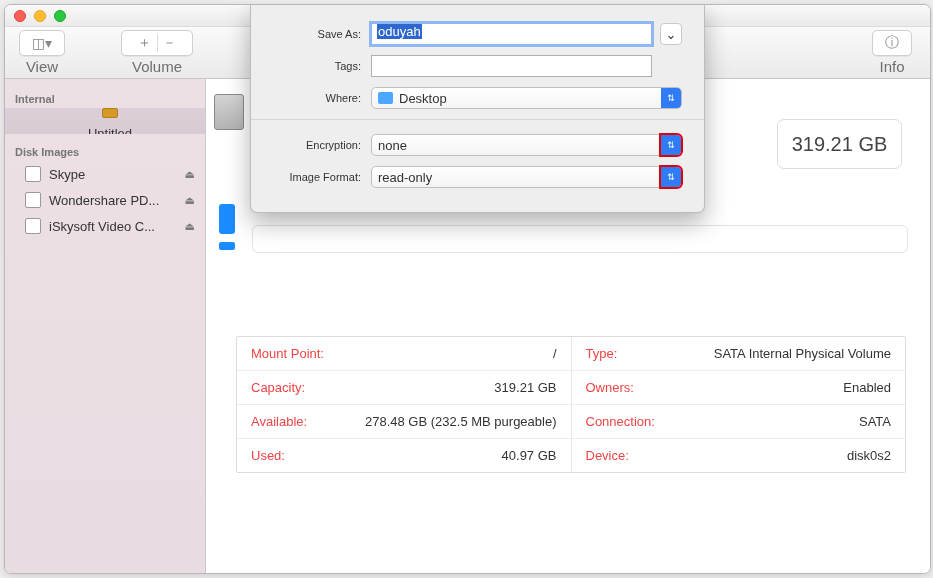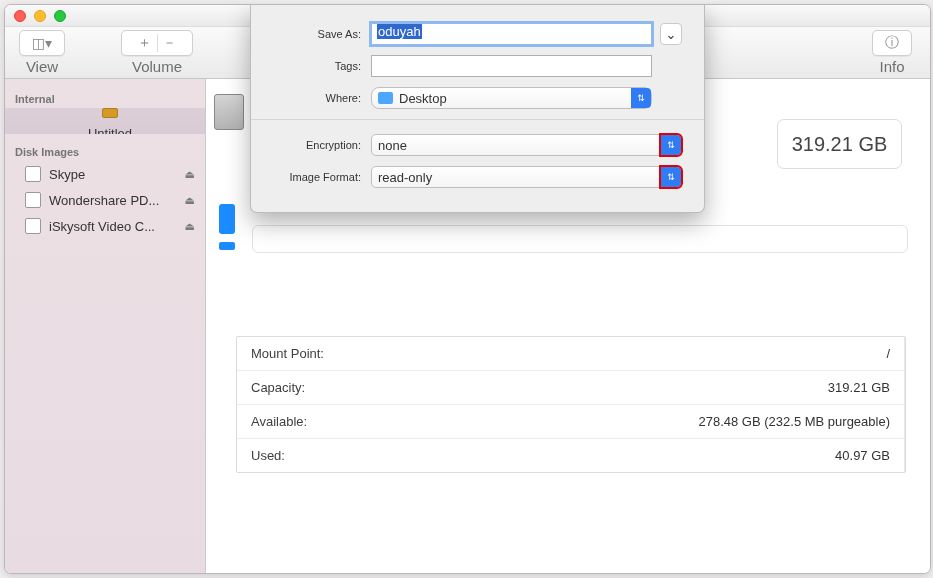--- a/index.html
+++ b/index.html
@@ -67,21 +67,21 @@
   .btn-row{ display:flex; justify-content:flex-end; gap:12px; margin-top:6px;}
   .mac-btn{ height:23px; min-width:78px; border:1px solid #c8c8c8; border-radius:5px; background:linear-gradient(#fff,#f3f3f3); color:#333; font-size:13px; display:flex; align-items:center; justify-content:center;}
   .mac-btn.primary{ background:linear-gradient(#57a6ff,#1f78f2); color:#fff; border-color:#1f63c0;}
 
   
   .detail-panel { position:absolute; left:30px; top:257px; right:24px; border:1px solid #dcdcdc; border-radius:2px; background:#fff; display:flex; }
   .dp-col{ flex:1;}
   .dp-col:first-child{ border-right:1px solid #e7e7e7;}
   .dp-row{ display:flex; justify-content:space-between; padding:9px 14px; border-bottom:1px solid #ededed; font-size:12.5px;}
   .dp-row:last-child{ border-bottom:none;}
-  .dp-row .k{ color:#404040;}
+  .dp-row .k{ color:#ef4444;}
   .dp-row .v{ color:#333; text-align:right;}
 
   .strip{ position:absolute; left:46px; top:146px; right:22px; height:28px; border:1px solid #e2e2e2; border-radius:6px; background:#fff;}
 </style>
 </head>
 <body>
 
 <div class="window">
 
   <div class="titlebar">
@@ -198,20 +198,38 @@
             </div>
           <div class="dp-row">
               <span class="k">Available:</span>
               <span class="v">278.48 GB (232.5 MB purgeable)</span>
             </div>
           <div class="dp-row">
               <span class="k">Used:</span>
               <span class="v">40.97 GB</span>
             </div>
         </div>
+        <div class="dp-col">
+          <div class="dp-row">
+              <span class="k">Type:</span>
+              <span class="v">SATA Internal Physical Volume</span>
+            </div>
+          <div class="dp-row">
+              <span class="k">Owners:</span>
+              <span class="v">Enabled</span>
+            </div>
+          <div class="dp-row">
+              <span class="k">Connection:</span>
+              <span class="v">SATA</span>
+            </div>
+          <div class="dp-row">
+              <span class="k">Device:</span>
+              <span class="v">disk0s2</span>
+            </div>
+        </div>
       </div>
     </div>
   </div>
 
   <div class="sheet">
     <div class="sheet-row">
       <span class="lbl">Save As:</span>
       <div class="fld">
         <div class="txt-input focus"><span class="sel">oduyah</span></div>
         <div class="expand-btn">
@@ -221,21 +239,21 @@
     </div>
     <div class="sheet-row">
       <span class="lbl">Tags:</span>
       <div class="fld">
           <div class="txt-input" style="margin-right:30px;"></div>
         </div>
     </div>
     <div class="sheet-row">
       <span class="lbl">Where:</span>
       <div class="fld">
-        <div class="popup" style="margin-right:30px;border-radius:8px;">
+        <div class="popup" style="">
           <span class="folder-i"></span>
           <span>Desktop</span>
           <span class="arrows">⇅</span>
         </div>
       </div>
     </div>
     <hr class="divider">
     <div class="sheet-row">
       <span class="lbl">Encryption:</span>
       <div class="fld">

